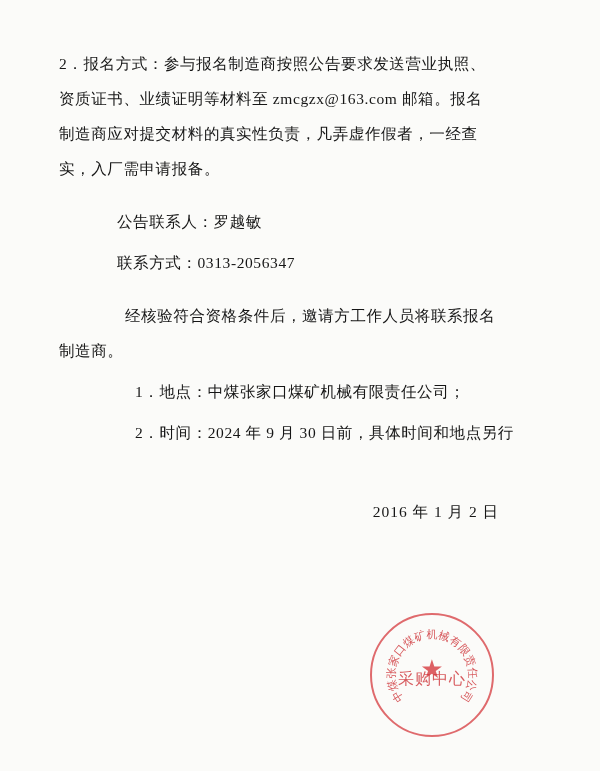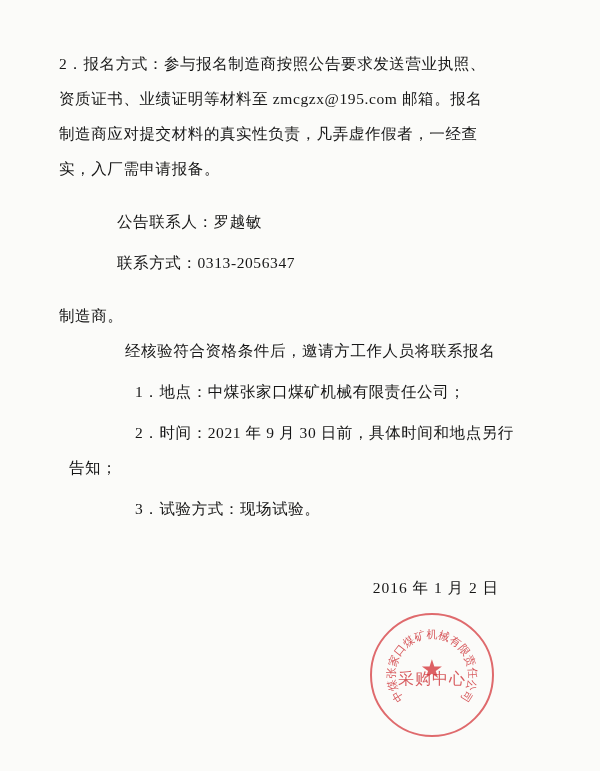--- a/index.html
+++ b/index.html
@@ -134,43 +134,41 @@
     letter-spacing: 1px;
   }
 </style>
 </head>
 <body>
 
 <div class="page">
 
   <p class="para p-intro">
     <span class="hang">2．报名方式：参与报名制造商按照公告要求发送营业执照、</span>
-    <span class="hang">资质证书、业绩证明等材料至 zmcgzx@195.com 邮箱。报名</span>
+    <span class="hang">资质证书、业绩证明等材料至 zmcgzx@163.com 邮箱。报名</span>
     <span class="hang">制造商应对提交材料的真实性负责，凡弄虚作假者，一经查</span>
     <span class="hang">实，入厂需申请报备。</span>
   </p>
 
   <p class="para indent1 gap-top-lg">公告联系人：罗越敏</p>
 
   <p class="para indent1 gap-top-sm">联系方式：0313-2056347</p>
 
   <p class="para p-intro gap-top-lg">
+    <span class="hang" style="padding-left:66px;">经核验符合资格条件后，邀请方工作人员将联系报名</span>
     <span class="hang">制造商。</span>
-    <span class="hang" style="padding-left:66px;">经核验符合资格条件后，邀请方工作人员将联系报名</span>
   </p>
 
 
   <p class="para indent-item gap-top-sm">1．地点：中煤张家口煤矿机械有限责任公司；</p>
 
   <p class="para indent-item-wrap gap-top-sm">
-    <span class="hang">2．时间：2021 年 9 月 30 日前，具体时间和地点另行</span>
-    <span class="cont">告知；</span>
+    <span class="hang">2．时间：2024 年 9 月 30 日前，具体时间和地点另行</span>
   </p>
 
-  <p class="para indent-item gap-top-sm">3．试验方式：现场试验。</p>
 
 
 
   <div class="date-line">2016 年 1 月 2 日</div>
 
   <div class="seal">
     <div class="ring"></div>
     <div class="seal-top-text" id="sealArc">
         <span style="transform: rotate(-122deg) translate(-50%, -48px);">中</span>
         <span style="transform: rotate(-104.571deg) translate(-50%, -48px);">煤</span>

